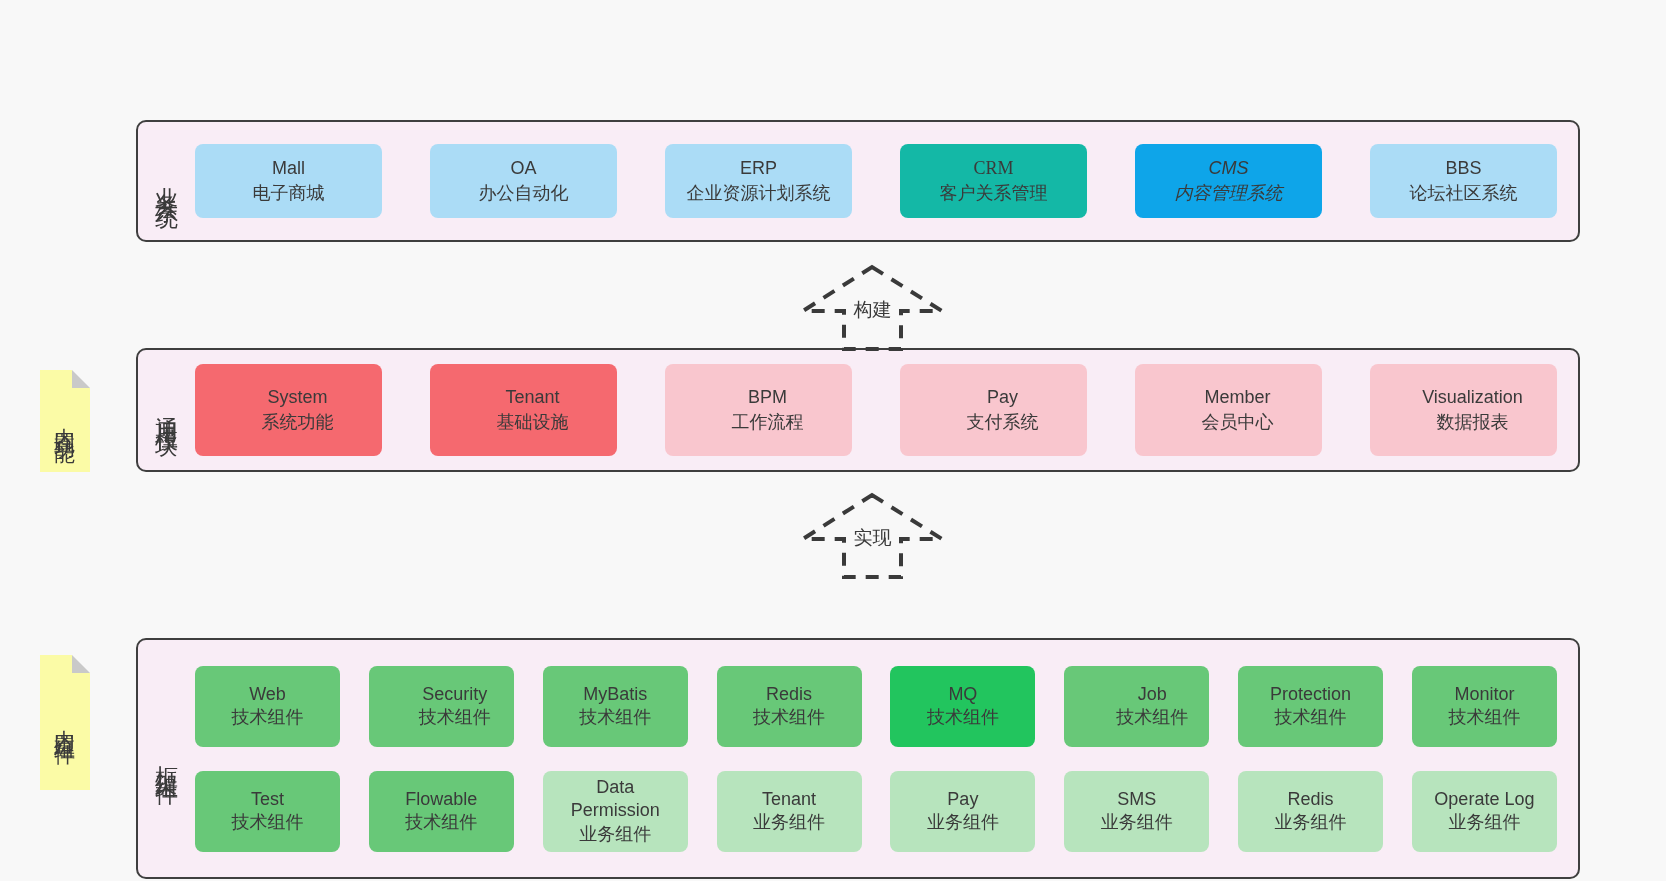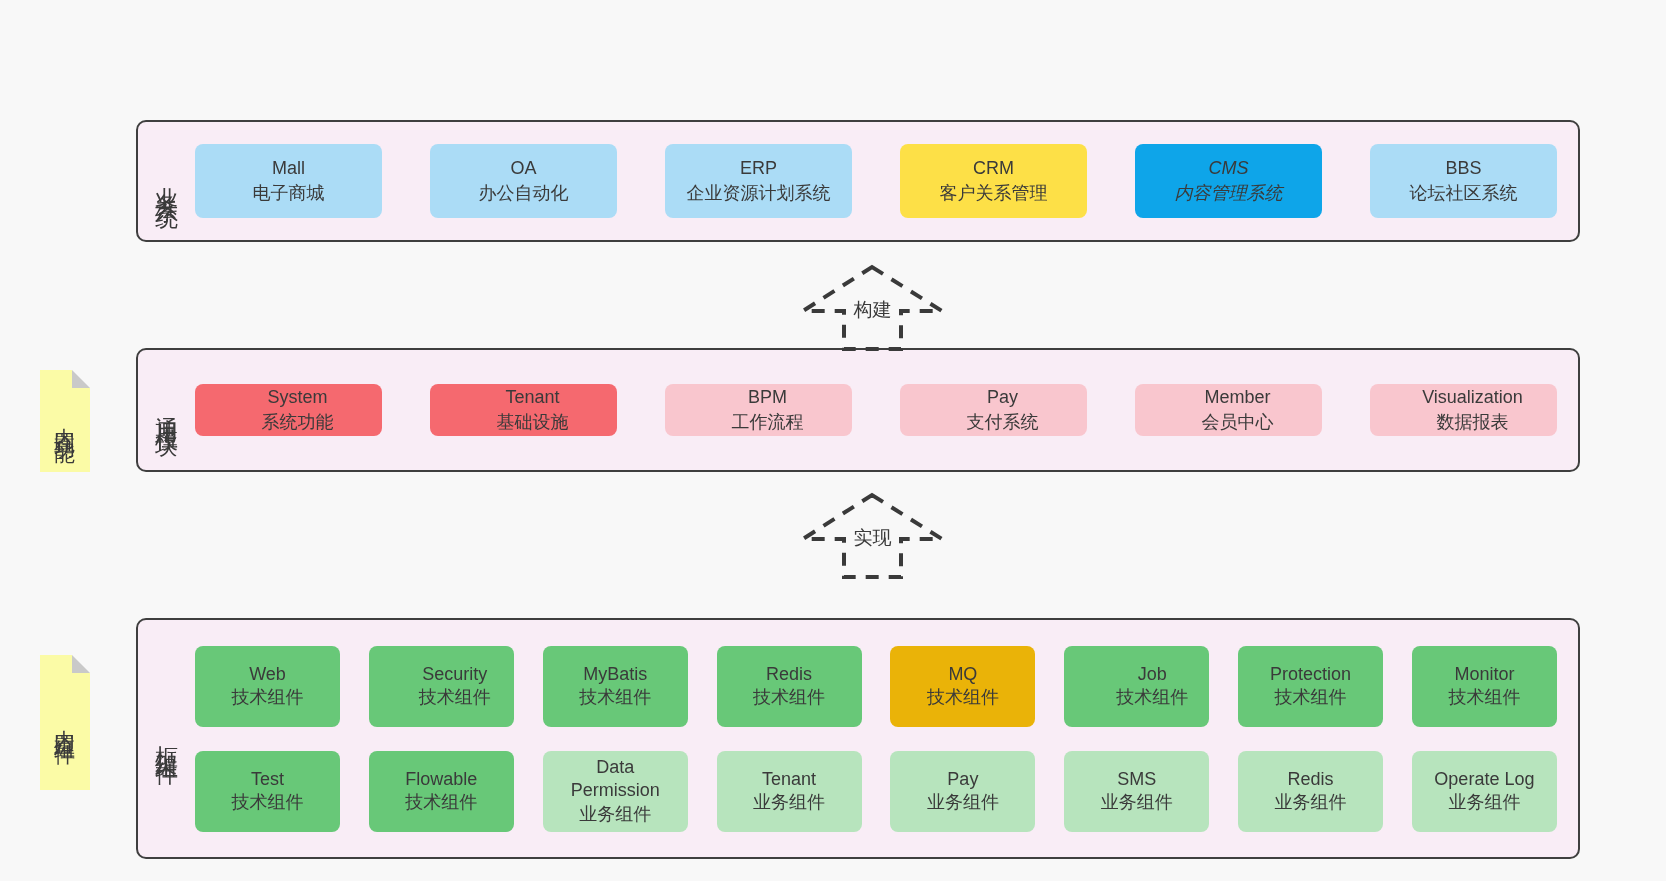--- a/index.html
+++ b/index.html
@@ -20,21 +20,21 @@
   .layer{
     position:absolute;left:88px;width:1444px;
     background:var(--container-bg);
     border:2px solid var(--border);
     border-radius:10px;
     display:flex;
     margin-left:48px;
   }
   .layer-business{top:120px;height:122px;}
   .layer-modules{top:348px;height:124px;}
-  .layer-framework{top:618px;height:241px;}
+  .layer-framework{top:638px;height:241px;}
 
   .label-col{
     width:57px;flex:0 0 57px;
     display:flex;align-items:center;justify-content:center;
   }
   .v-label{
     writing-mode:vertical-rl;text-orientation:upright;
     font-size:23px;letter-spacing:6px;color:var(--text);
     line-height:1;
   }
@@ -43,21 +43,21 @@
     gap:24px;padding-right:21px;
   }
   .box-row{display:flex;justify-content:space-between;}
   .box{
     border-radius:8px;
     display:flex;flex-direction:column;align-items:center;justify-content:center;
     text-align:center;font-size:18px;line-height:1.4;color:var(--text);
     padding:4px 8px;
   }
   .layer-business .box{width:187px;height:74px;}
-  .layer-modules  .box{width:187px;height:52px;padding-left:26px;}
+  .layer-modules  .box{width:187px;height:92px;padding-left:26px;}
   .layer-framework .box{width:145px;height:81px;line-height:1.3;}
 
   .note{
     position:absolute;left:40px;width:50px;
     background:var(--note_yellow);
     display:flex;align-items:center;justify-content:center;
     z-index:2;
   }
   .note::after{
     content:"";position:absolute;top:0;right:0;width:0;height:0;
@@ -96,21 +96,21 @@
             <span>电子商城</span>
           </div>
           <div class="box" style="background: rgb(171, 220, 246);">
             <span>OA</span>
             <span>办公自动化</span>
           </div>
           <div class="box" style="background: rgb(171, 220, 246);">
             <span>ERP</span>
             <span>企业资源计划系统</span>
           </div>
-          <div class="box" style="background: #fde047;">
+          <div class="box" style="background: #14b8a6; font-family: Liberation Serif, serif;">
             <span>CRM</span>
             <span>客户关系管理</span>
           </div>
           <div class="box" style="background: #0ea5e9; font-style: italic;">
             <span>CMS</span>
             <span>内容管理系统</span>
           </div>
           <div class="box" style="background: rgb(171, 220, 246);">
             <span>BBS</span>
             <span>论坛社区系统</span>
@@ -185,21 +185,21 @@
             <span>技术组件</span>
           </div>
           <div class="box" style="background: rgb(104, 200, 120);">
             <span>MyBatis</span>
             <span>技术组件</span>
           </div>
           <div class="box" style="background: rgb(104, 200, 120);">
             <span>Redis</span>
             <span>技术组件</span>
           </div>
-          <div class="box" style="background: #eab308;">
+          <div class="box" style="background: #22c55e;">
             <span>MQ</span>
             <span>技术组件</span>
           </div>
           <div class="box" style="background: rgb(104, 200, 120); padding-left: 39px;">
             <span>Job</span>
             <span>技术组件</span>
           </div>
           <div class="box" style="background: rgb(104, 200, 120);">
             <span>Protection</span>
             <span>技术组件</span>

